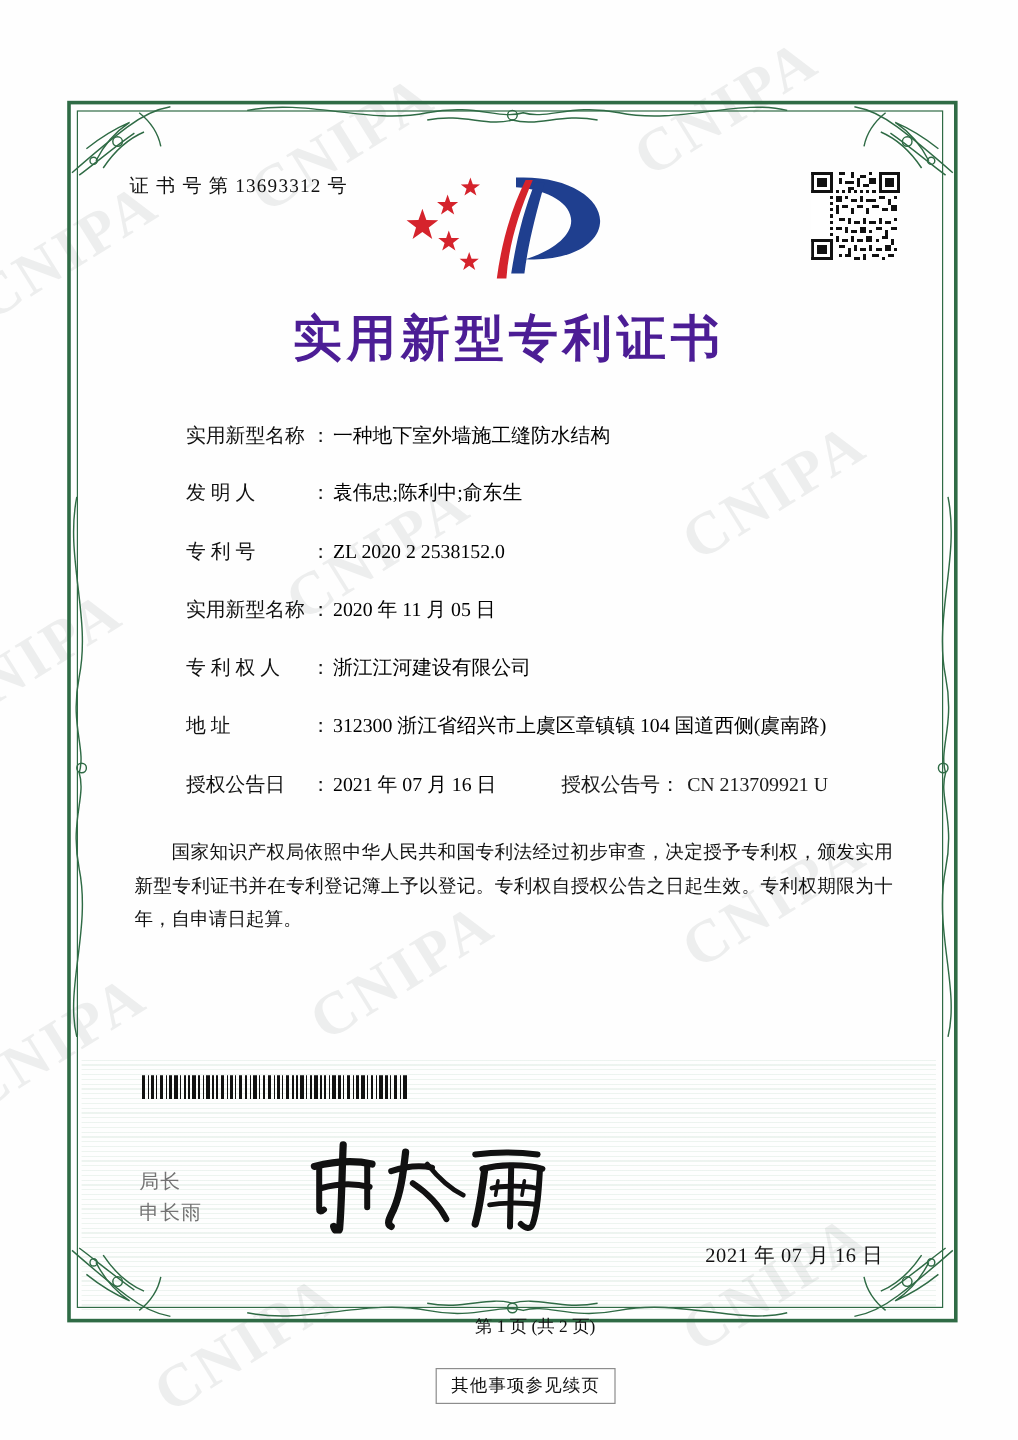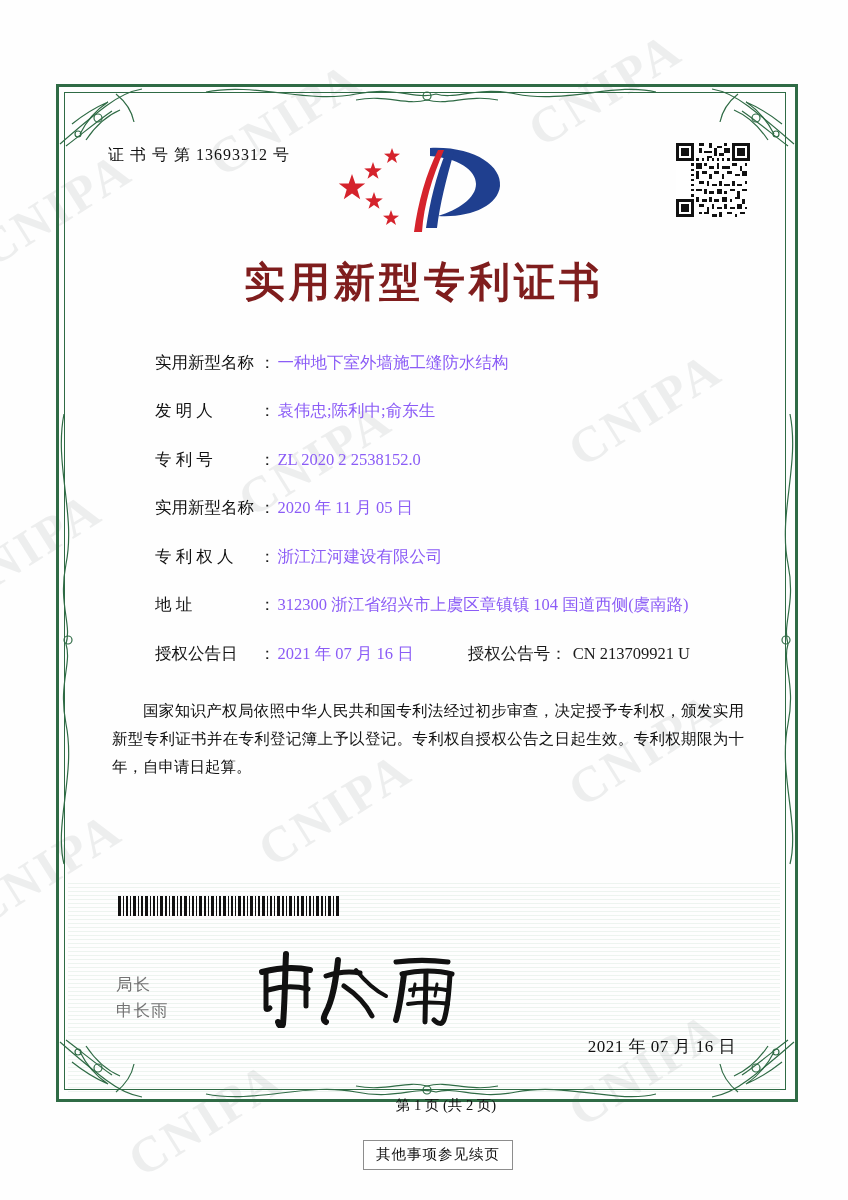--- a/index.html
+++ b/index.html
@@ -127,21 +127,21 @@
 
   .title {
     position: absolute;
     left: 0;
     right: 0;
     top: 255px;
     text-align: center;
     font-size: 41px;
     font-weight: 700;
     letter-spacing: 4px;
-    color: #7f1d1d;
+    color: #4c1d95;
     font-family: "Liberation Serif", "DejaVu Serif", serif;
   }
 
   
   .fields {
     position: absolute;
     left: 112px;
     top: 352px;
     width: 640px;
   }
@@ -163,21 +163,21 @@
   .field-label.spread {
     display: flex;
     justify-content: space-between;
   }
   .field-colon {
     flex: 0 0 auto;
     padding-right: 2px;
   }
   .field-value {
     flex: 1 1 auto;
-    color: #8b5cf6;
+    color: #000000;
   }
   .field-row.dual .field-value {
     flex: 0 0 auto;
   }
   .field-extra-label {
     margin-left: 54px;
     white-space: nowrap;
   }
   .field-extra-value {
     margin-left: 4px;

